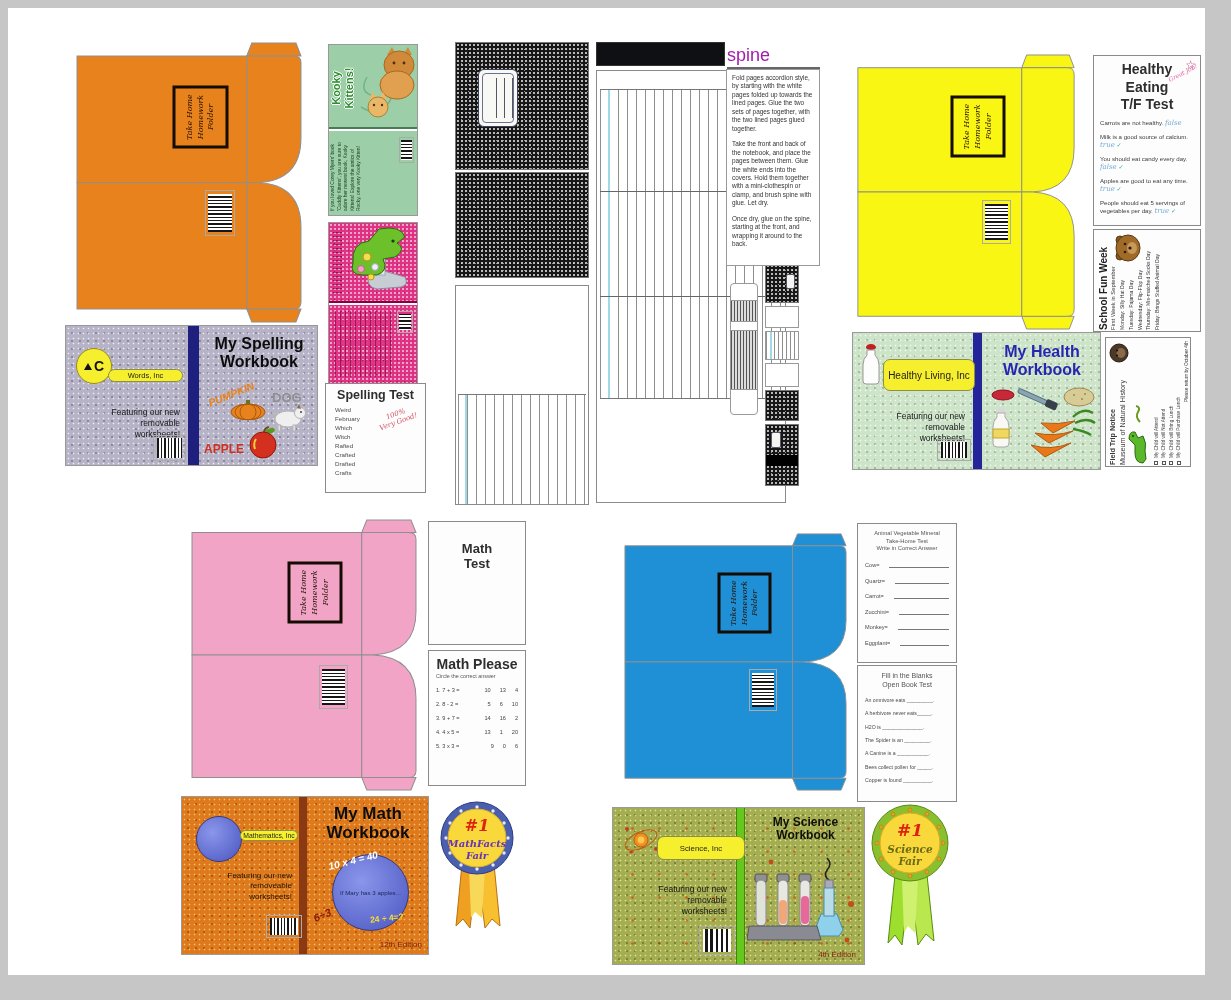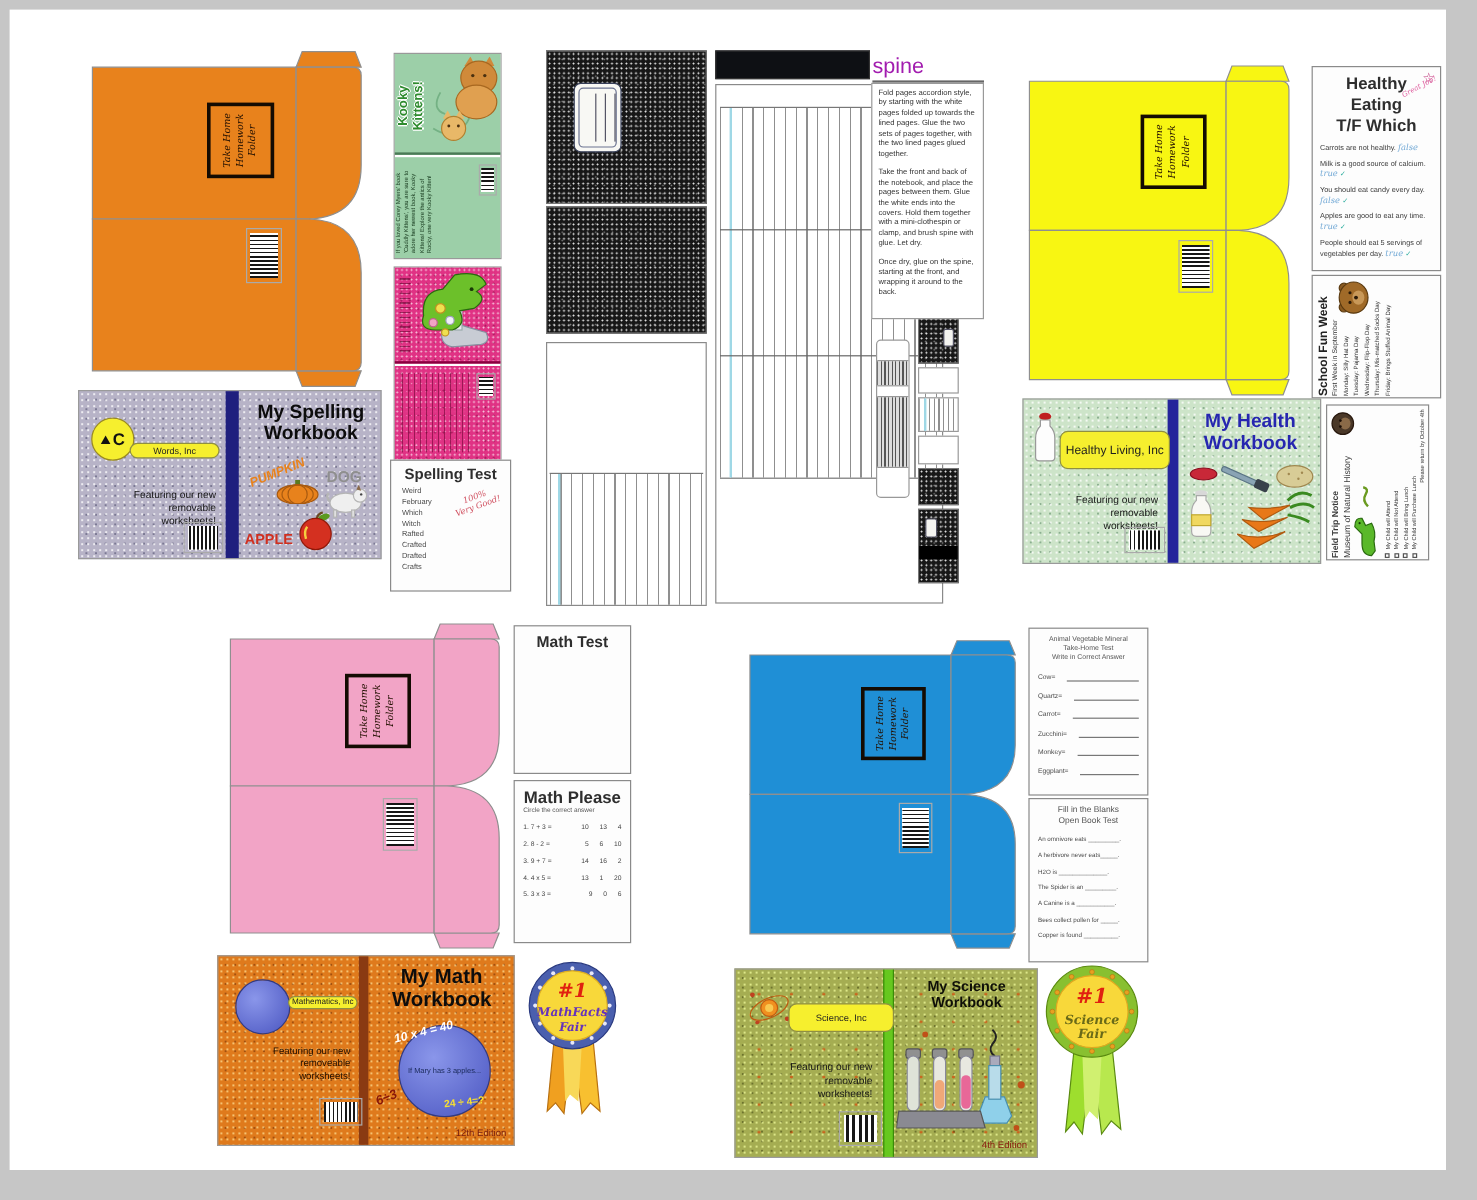--- a/index.html
+++ b/index.html
@@ -245,21 +245,21 @@
         <span class="pre">Take Home
 Homework
 Folder</span>
       </div>
     <div class="abs bar-h" style="left:129px;top:146px;width:29px;height:44px"></div>
   </div>
 
   <div class="card" style="left:1093px;top:55px;width:108px;height:171px;padding:5px 6px">
     <div class="c-title" style="font-size:14px;line-height:1.25">
       <div>Healthy Eating</div>
-      <div>T/F Which</div>
+      <div>T/F Test</div>
     </div>
     <div class="abs" style="right:4px;top:2px;font-size:12px;color:#c04080">☆</div>
     <div class="abs script" style="right:2px;top:13px;font-size:6px;color:#e060a0;transform:rotate(-28deg)">Great Job!</div>
     <div class="ht-q"><span>Carrots are not healthy.</span> <span class="ans script">false</span> <span class="chk"></span></div>
     <div class="ht-q"><span>Milk is a good source of calcium.</span> <span class="ans script">true</span> <span class="chk">✓</span></div>
     <div class="ht-q"><span>You should eat candy every day.</span> <span class="ans script">false</span> <span class="chk">✓</span></div>
     <div class="ht-q"><span>Apples are good to eat any time.</span> <span class="ans script">true</span> <span class="chk">✓</span></div>
     <div class="ht-q"><span>People should eat 5 servings of vegetables per day.</span> <span class="ans script">true</span> <span class="chk">✓</span></div>
   </div>
 
@@ -373,21 +373,21 @@
       </g>
     </svg>
     <div class="folder-label script" style="left:97px;top:46px;width:62px;height:55px">
         <span class="pre">Take Home
 Homework
 Folder</span>
       </div>
     <div class="abs bar-h" style="left:132px;top:146px;width:29px;height:44px"></div>
   </div>
 
-  <div class="card" style="left:428px;top:521px;width:98px;height:124px;padding:5px">
+  <div class="card" style="left:428px;top:521px;width:98px;height:124px;padding:19px">
     <div class="c-title" style="font-size:13px">Math Test</div>
   </div>
 
   <div class="card" style="left:428px;top:650px;width:98px;height:136px;padding:5px 7px">
     <div class="c-title" style="font-size:14px">Math Please</div>
     <div style="font-size:5.4px;color:#555;margin-top:1px">Circle the correct answer</div>
     <div class="mm-row">
         <span>1.  7 + 3 =</span>
         <span class="mm-opts"><i>10</i><i>13</i><i>4</i></span>
       </div>

